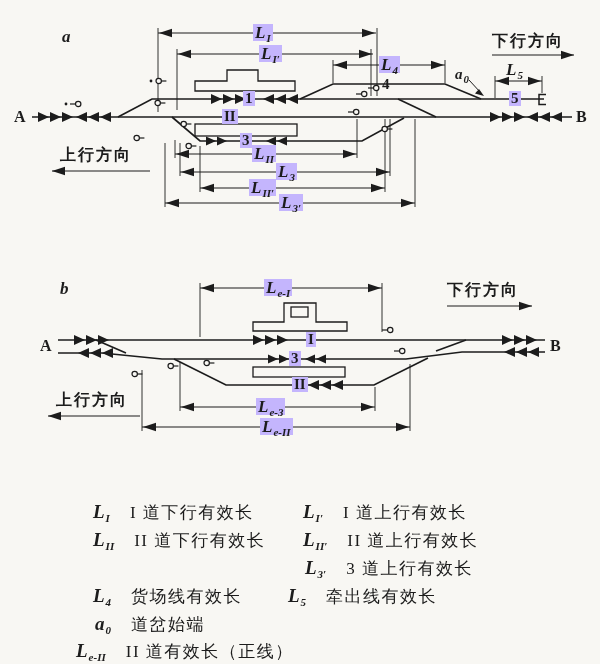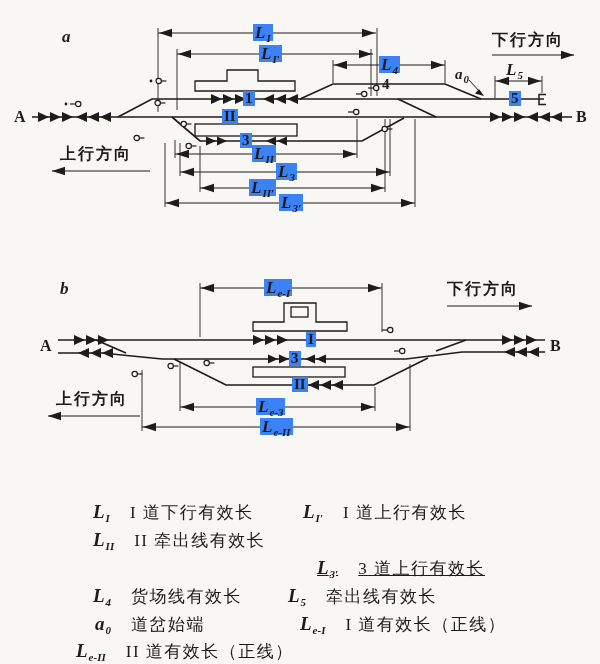--- a/index.html
+++ b/index.html
@@ -1,23 +1,23 @@
 <!DOCTYPE html>
 <html><head>
 <meta charset="utf-8">
 <style>
   html,body{margin:0;padding:0;background:#e8e8e8;}
   #page{position:relative;width:600px;height:664px;background:#f8f7f3;overflow:hidden;
         font-family:"Liberation Serif","DejaVu Serif",serif;color:#1c1c1c;}
   svg{position:absolute;left:0;top:0;}
   .lb{position:absolute;line-height:1;white-space:nowrap;}
-  .bg{background:#3b82f6;padding:0 2px;}
+  .bg{background:#c4b5fd;padding:0 2px;}
   .sym{font-style:italic;font-weight:bold;font-size:17px;font-family:"Liberation Serif","DejaVu Serif",serif;}
   .sb{font-style:italic;font-weight:bold;font-size:11px;position:relative;top:4px;margin-left:1px;}
-  .cjk{font-size:16px;font-weight:bold;letter-spacing:2px;font-family:Liberation Mono, monospace;}
+  .cjk{font-size:16px;font-weight:bold;letter-spacing:2px;}
   .trkl{font-size:15px;font-weight:bold;}
   .ab{font-size:16px;font-weight:bold;}
   .cap{position:absolute;left:0;width:100%;text-align:center;top:467px;
        font-size:19px;font-weight:bold;letter-spacing:3px;}
   .lg .sym{font-size:19px;}
   .lg .desc{font-size:17px;margin-left:20px;letter-spacing:1.5px;}
   .ink{stroke:#1c1c1c;}
 </style>
 </head>
 <body>
@@ -180,21 +180,21 @@
   <span class="lb trkl bg" style="left:306px;top:332px;">I</span>
   <span class="lb trkl bg" style="left:289px;top:351px;">3</span>
   <span class="lb trkl bg" style="left:292px;top:377px;">II</span>
   <span class="lb bg" style="left:264px;top:279px;"><i class="sym">L</i><span class="sb">e-I</span></span>
   <span class="lb bg" style="left:256px;top:398px;"><i class="sym">L</i><span class="sb">e-3</span></span>
   <span class="lb bg" style="left:260px;top:418px;"><i class="sym">L</i><span class="sb">e-II</span></span>
 
 
   <span class="lb lg" style="left:93px;top:502px;"><i class="sym">L</i><span class="sb">I</span><span class="desc">I 道下行有效长</span></span>
   <span class="lb lg" style="left:303px;top:502px;"><i class="sym">L</i><span class="sb">I′</span><span class="desc">I 道上行有效长</span></span>
-  <span class="lb lg" style="left:93px;top:530px;"><i class="sym">L</i><span class="sb">II</span><span class="desc">II 牵出线有效长</span></span>
-  <span class="lb lg" style="left:317px;top:558px;text-decoration:underline;"><i class="sym">L</i><span class="sb">3′</span><span class="desc">3 道上行有效长</span></span>
+  <span class="lb lg" style="left:93px;top:530px;"><i class="sym">L</i><span class="sb">II</span><span class="desc">II 道下行有效长</span></span>
+  <span class="lb lg" style="left:303px;top:530px;"><i class="sym">L</i><span class="sb">II′</span><span class="desc">II 道上行有效长</span></span>
+  <span class="lb lg" style="left:305px;top:558px;"><i class="sym">L</i><span class="sb">3′</span><span class="desc">3 道上行有效长</span></span>
   <span class="lb lg" style="left:93px;top:586px;"><i class="sym">L</i><span class="sb">4</span><span class="desc">货场线有效长</span></span>
   <span class="lb lg" style="left:288px;top:586px;"><i class="sym">L</i><span class="sb">5</span><span class="desc">牵出线有效长</span></span>
   <span class="lb lg" style="left:95px;top:614px;"><i class="sym">a</i><span class="sb">0</span><span class="desc">道岔始端</span></span>
-  <span class="lb lg" style="left:300px;top:614px;"><i class="sym">L</i><span class="sb">e-I</span><span class="desc">I 道有效长（正线）</span></span>
   <span class="lb lg" style="left:76px;top:641px;"><i class="sym">L</i><span class="sb">e-II</span><span class="desc">II 道有效长（正线）</span></span>
 
 </div>
 
 </body></html>

